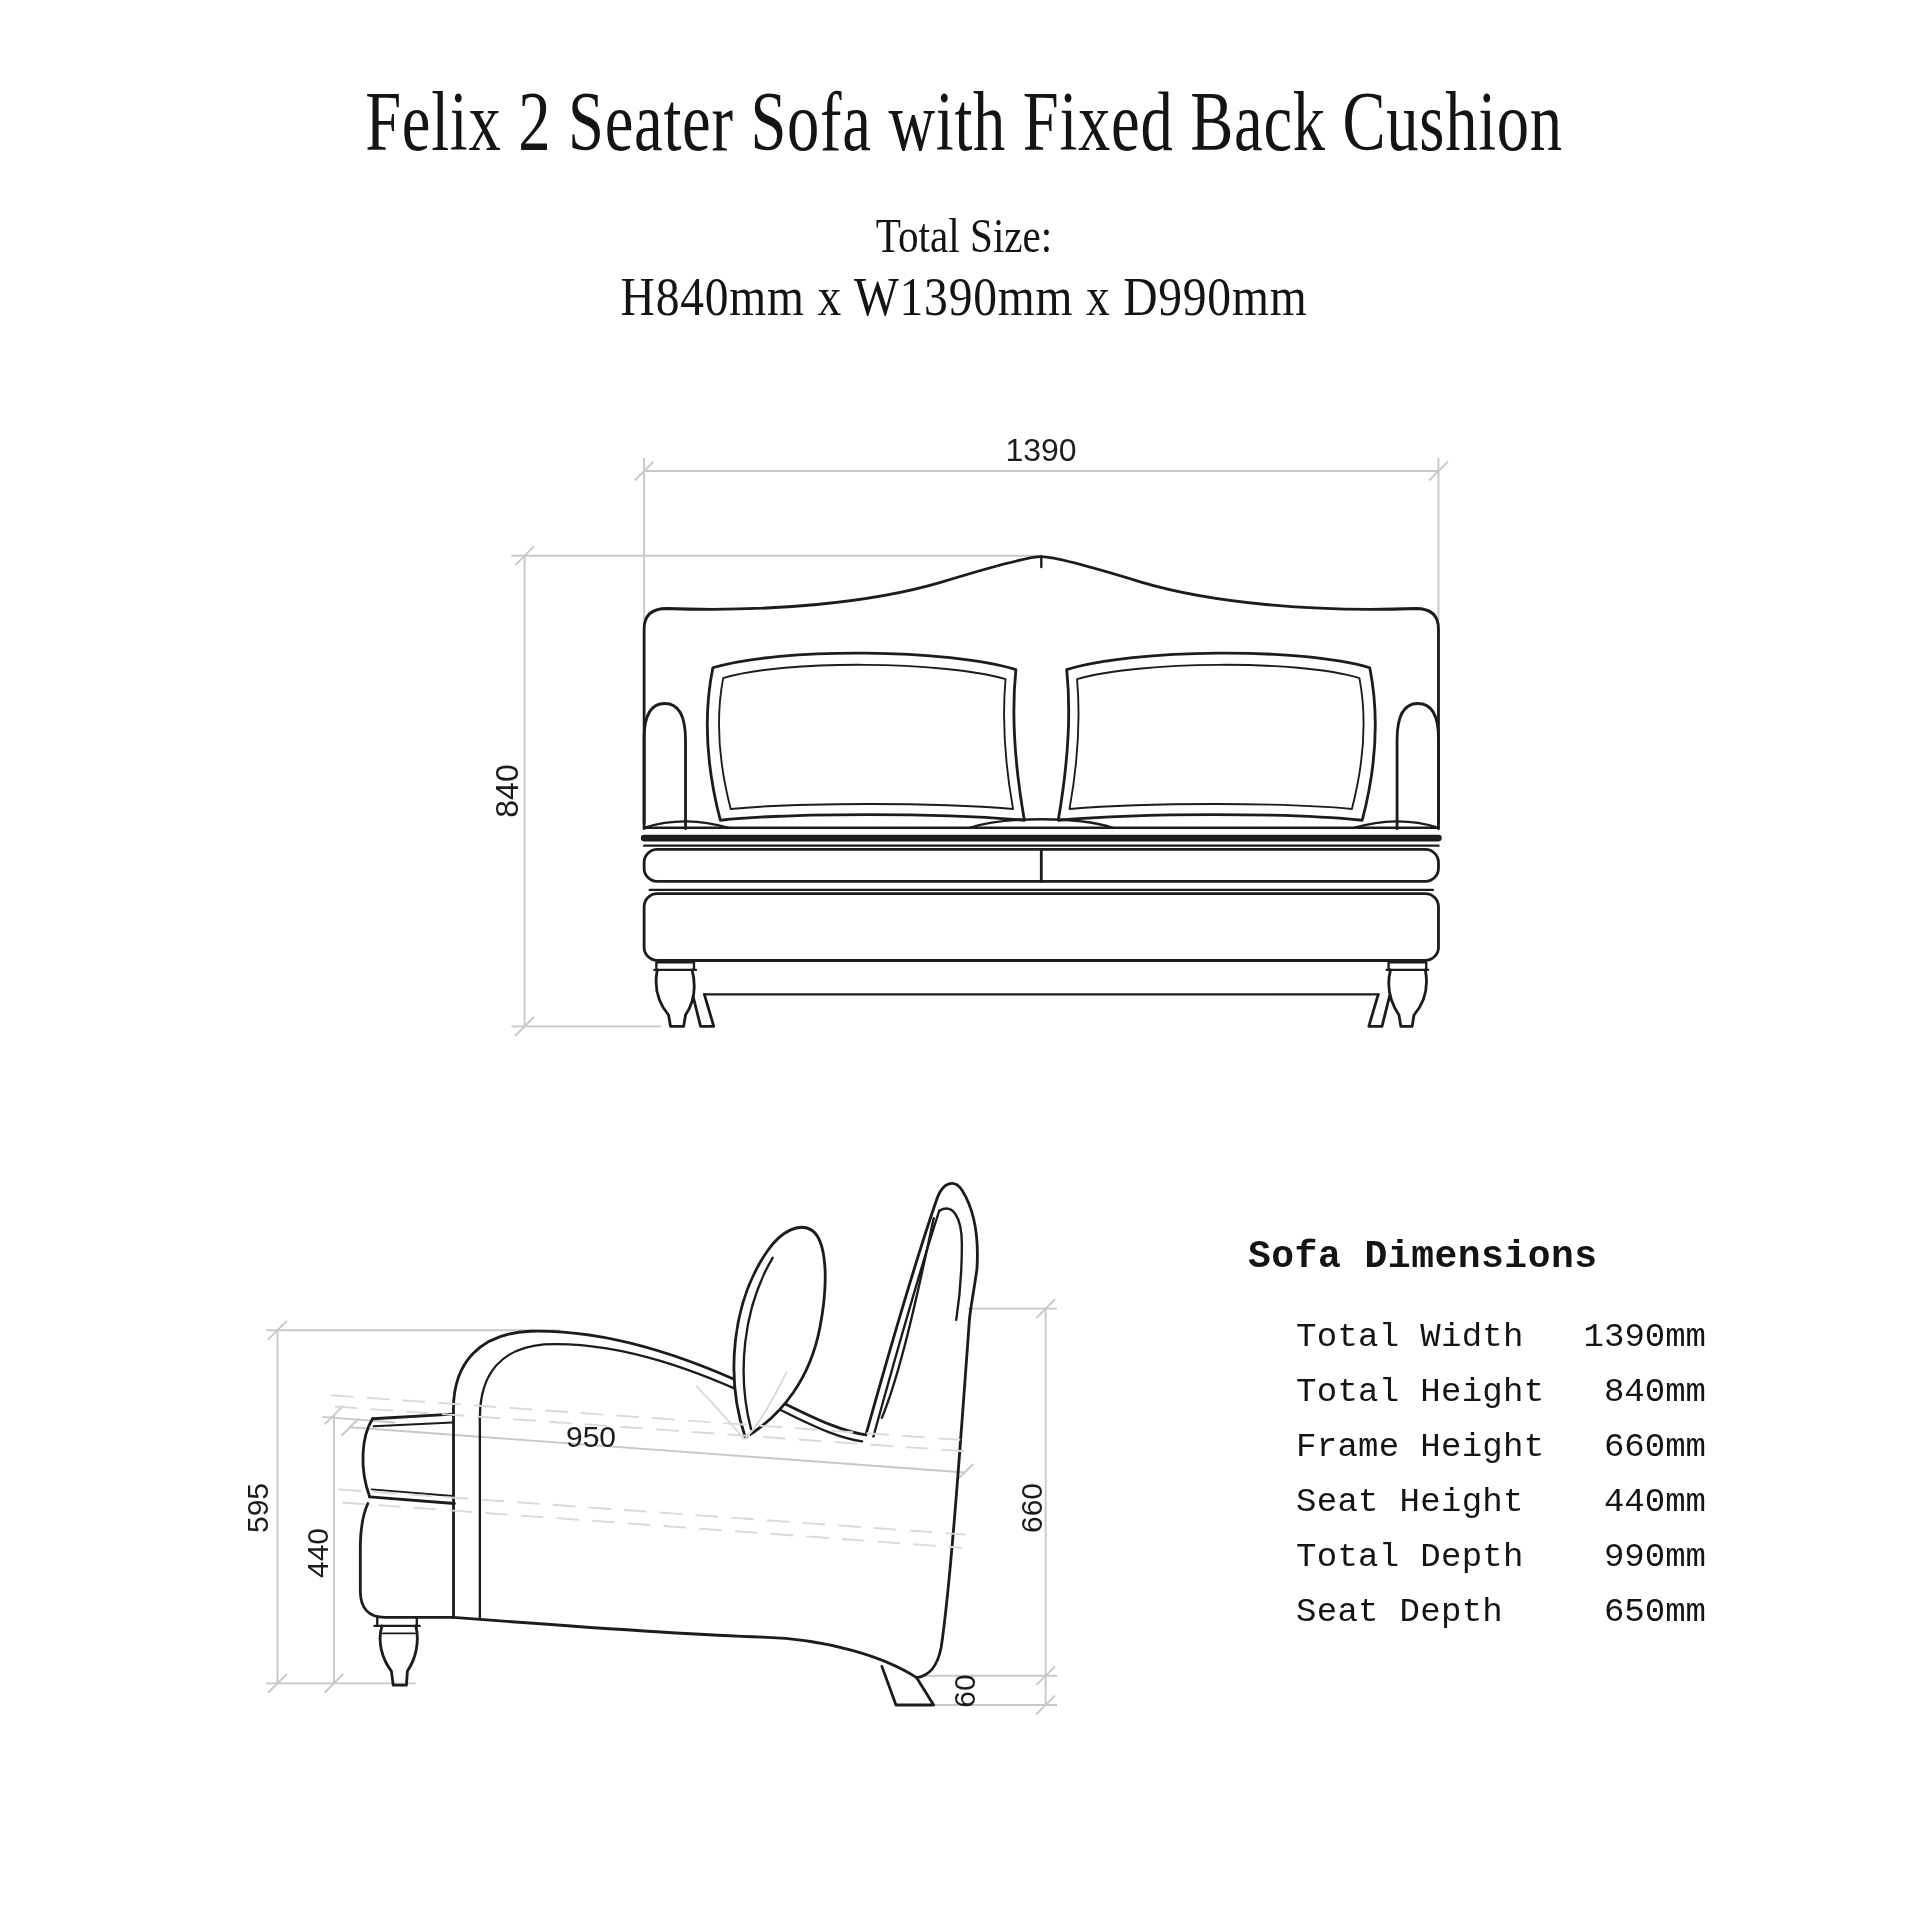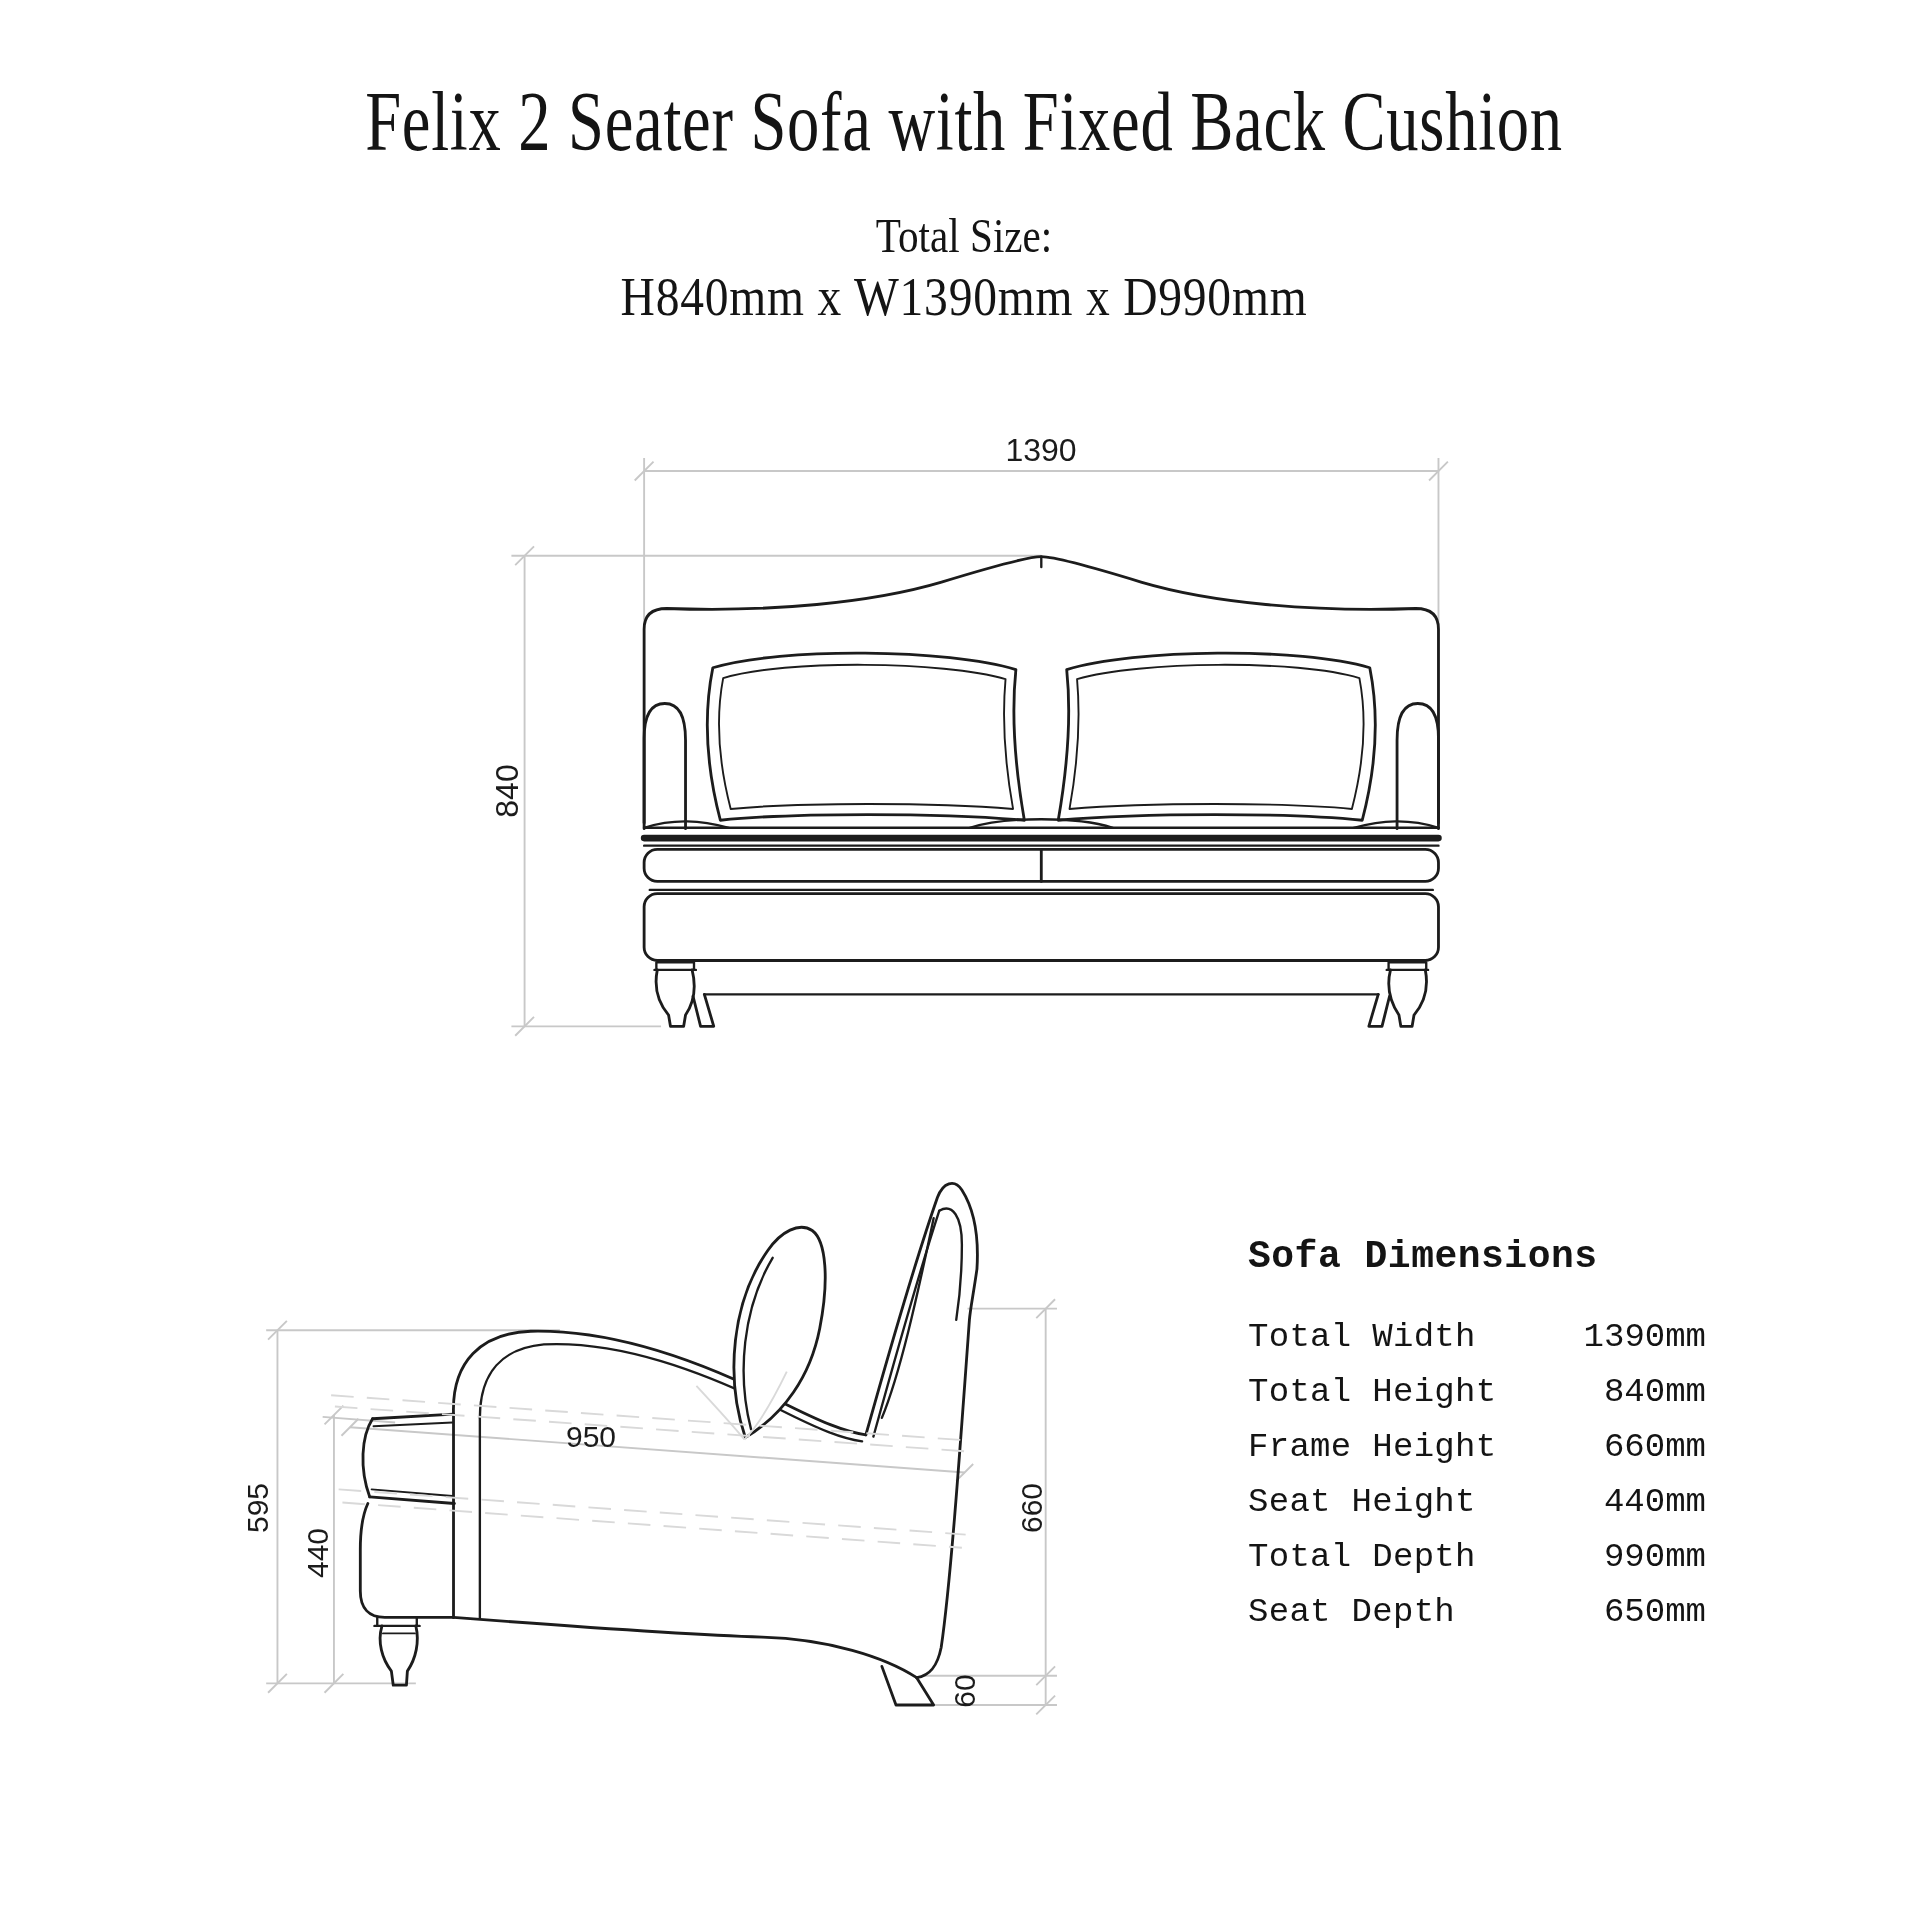--- a/index.html
+++ b/index.html
@@ -30,21 +30,21 @@
 
   
   .k{stroke:var(--line,#1c1c1c);fill:none;stroke-linecap:round;stroke-linejoin:round;}
   .g{stroke:var(--dimension-line,#c8c8c8);fill:none;}
   .h{stroke:var(--hidden-line,#d9d9d9);fill:none;}
 
   
   .dims-table{position:absolute;left:1248px;top:1235px;width:458px;
     font-family:Liberation Mono, monospace;color:var(--text,#141414);}
   .theading{font-size:38px;font-weight:bold;letter-spacing:0.5px;margin-bottom:40px;}
-  .trow{display:flex;justify-content:space-between;align-items:baseline;height:55px;}
+  .trow{display:flex;justify-content:space-between;align-items:baseline;height:55px;margin-left:48px;}
   .tlabel{font-size:34px;letter-spacing:0.3px;}
   .tvalue{font-size:34px;text-align:left;}
 </style>
 </head>
 <body>
 
 <div class="page">
 
   <div class="title">Felix 2 Seater Sofa with Fixed Back Cushion</div>
   <div class="subtitle">Total Size:</div>

